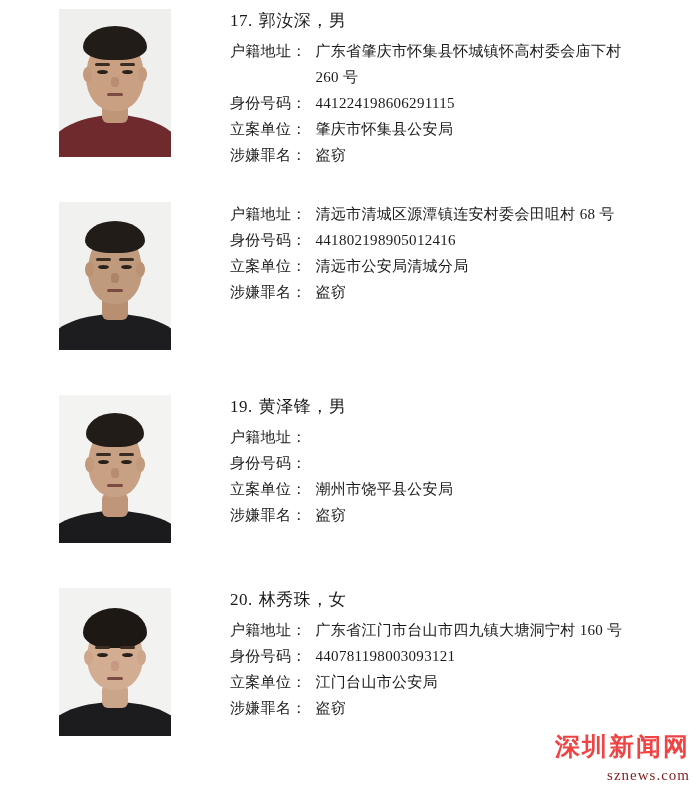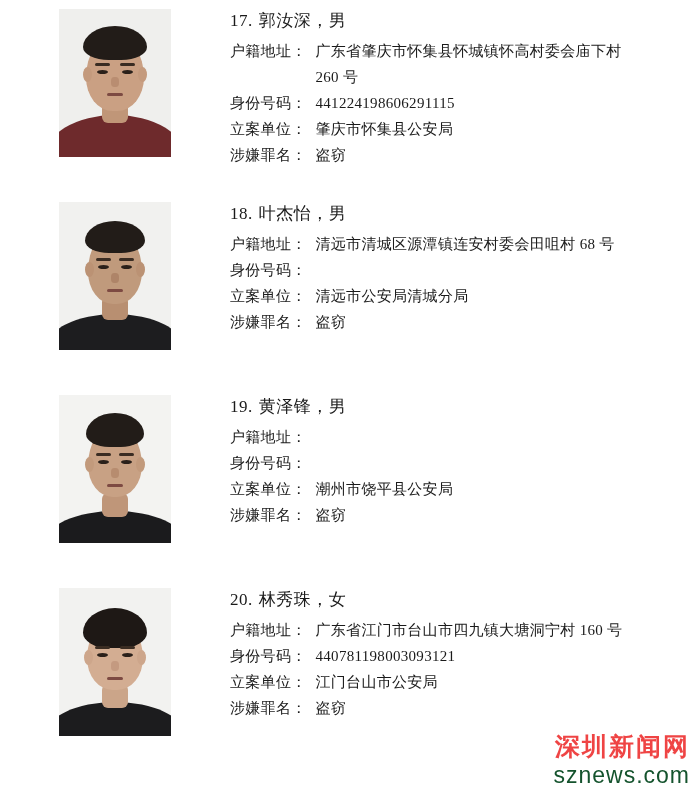--- a/index.html
+++ b/index.html
@@ -219,25 +219,25 @@
     user-select: none;
   }
   .watermark .wm-cn {
     font-size: 25px;
     font-weight: bold;
     letter-spacing: 2px;
     line-height: 30px;
     color: #ef4444;
   }
   .watermark .wm-en {
-    font-family: Liberation Sans, sans-serif;
-    font-size: 23px;
+    font-family: Liberation Serif, serif;
+    font-size: 15px;
     letter-spacing: 1px;
     line-height: 26px;
-    color: #14532d;
+    color: #7f1d1d;
   }
 </style>
 </head>
 <body>
 
 <div class="page">
 
   <div class="entry">
     <div class="photo-col">
       <div class="photo p17">
@@ -291,29 +291,27 @@
         <div class="hair"></div>
         <div class="brow-l"></div>
         <div class="brow-r"></div>
         <div class="eye-l"></div>
         <div class="eye-r"></div>
         <div class="nose"></div>
         <div class="mouth"></div>
       </div>
     </div>
     <div class="info-col">
-      <div class="name-line">
-        <span class="idx">18.</span><span>叶杰怡，男</span>
-      </div>
       <div class="field">
         <span class="label">户籍地址：</span>
         <span class="value wrap">清远市清城区源潭镇连安村委会田咀村 68 号</span>
       </div>
       <div class="field">
         <span class="label">身份号码：</span>
+        <span class="value">441802198905012416</span>
       </div>
       <div class="field">
         <span class="label">立案单位：</span>
         <span class="value">清远市公安局清城分局</span>
       </div>
       <div class="field">
         <span class="label">涉嫌罪名：</span>
         <span class="value">盗窃</span>
       </div>
     </div>

